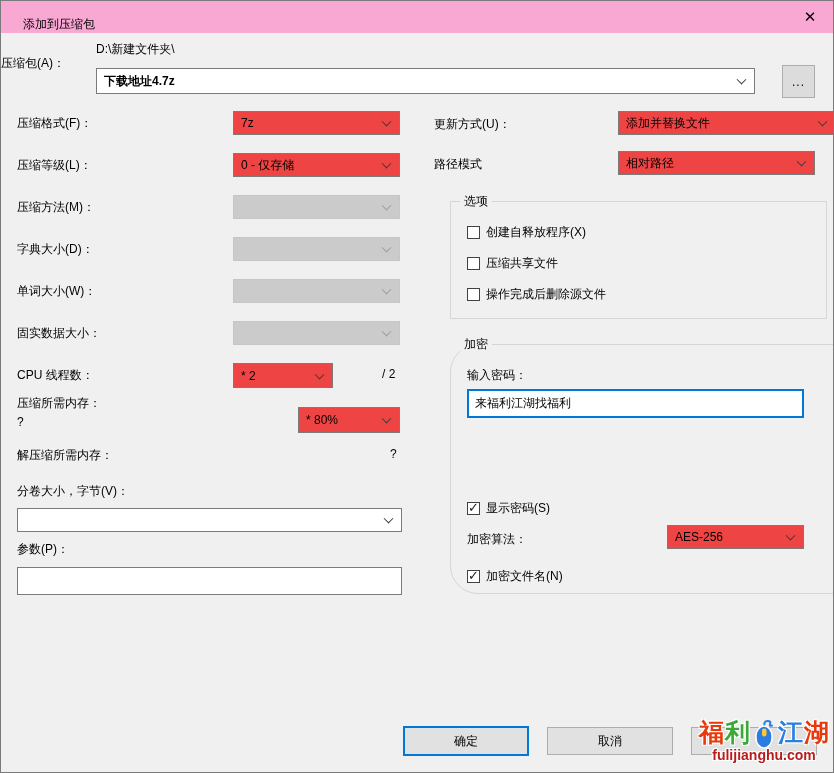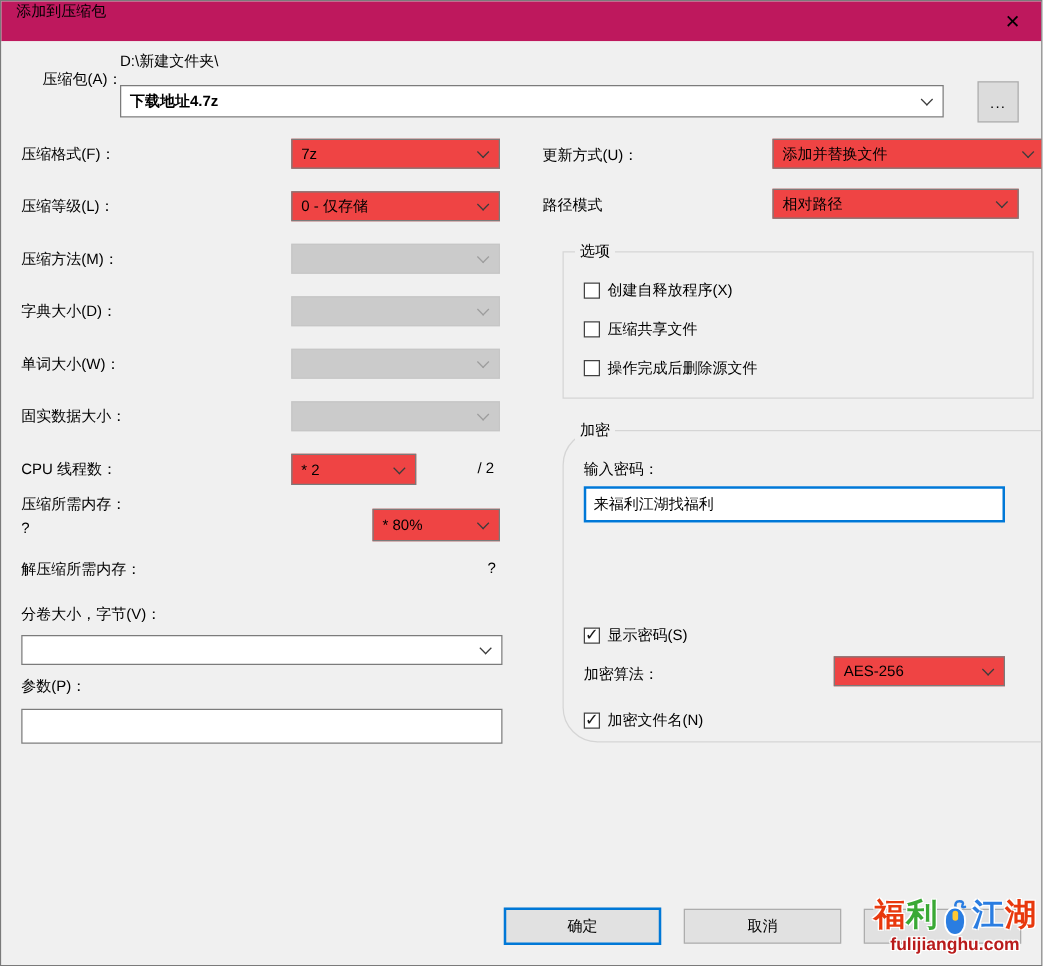--- a/index.html
+++ b/index.html
@@ -3,22 +3,22 @@
 <meta charset="utf-8">
 <style>
   * { margin:0; padding:0; box-sizing:border-box; }
   html,body { background:#d9d9d9; }
   body { font-family:"Liberation Sans","DejaVu Sans",sans-serif; }
   .dialog {
     position:relative; width:834px; height:773px;
     background:#f0f0f0; border:1px solid #7a7a7a; overflow:hidden;
   }
   .titlebar {
-    position:relative; height:32px; background:#be185d;
-    display:flex; align-items:flex-start; padding-left:12px;
+    position:relative; height:32px; background:#f9a8d4;
+    display:flex; align-items:flex-end; padding-left:22px;
   }
   .titlebar .title { font-size:12px; color:#000; }
   .close-btn {
     position:absolute; right:0; top:0; width:46px; height:31px;
     display:flex; align-items:center; justify-content:center;
     font-size:15px; color:#000; cursor:pointer;
   }
   .body { position:absolute; left:0; top:32px; right:0; bottom:0; background:#f0f0f0; }
   .lbl { position:absolute; font-size:12px; color:#000; white-space:nowrap; }
   .combo {
@@ -78,21 +78,21 @@
 </head>
 <body>
 
 <div class="dialog">
   <div class="titlebar">
     <span class="title">添加到压缩包</span>
     <span class="close-btn">✕</span>
   </div>
   <div class="body">
 
-    <span class="lbl" style="left:33px; top:22px;">压缩包(A)：</span>
+    <span class="lbl" style="left:0; top:22px;">压缩包(A)：</span>
     <span class="lbl" style="left:95px; top:8px;">D:\新建文件夹\</span>
     <div class="combo white" style="left:95px; top:35px; width:659px; height:26px;font-weight:bold;">
       <span>下载地址4.7z</span>
       <span class="chev"></span>
     </div>
     <div class="btn browse-btn" style="left:781px; top:32px; width:33px; height:33px;">...</div>
 
     <span class="lbl" style="left:16px; top:82px;">压缩格式(F)：</span>
     <div class="combo" style="left:232px; top:78px; width:167px; height:24px;">
       <span>7z</span>

